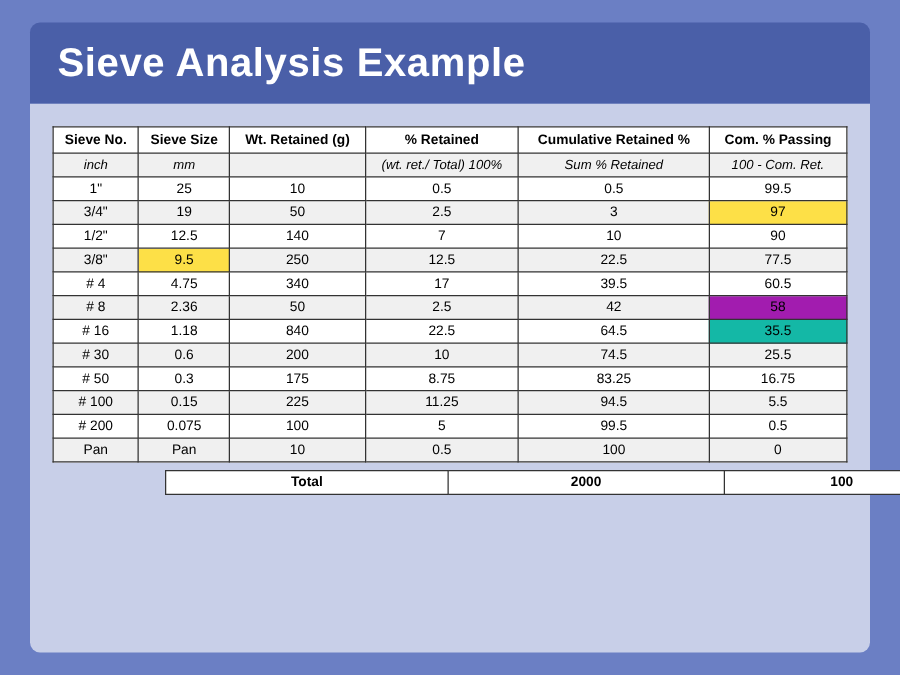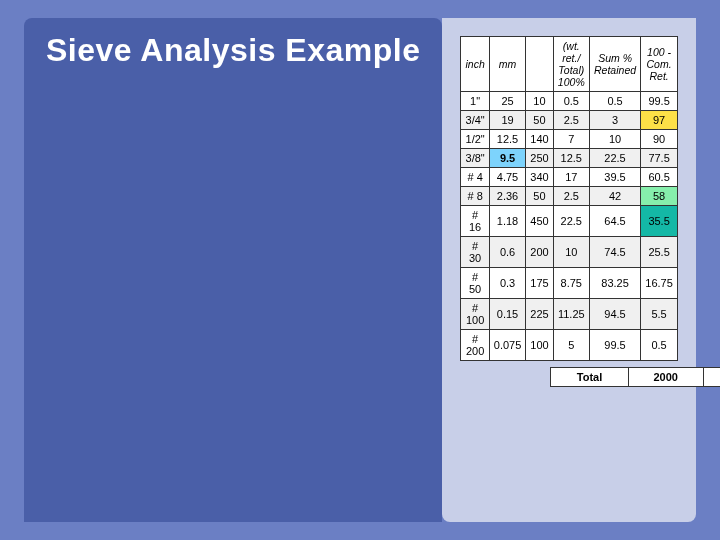--- a/index.html
+++ b/index.html
@@ -9,21 +9,21 @@
       background: #6b7fc4;
       font-family: Arial, sans-serif;
       overflow: hidden;
     }
     .slide {
       width: 720px;
       height: 540px;
       background: #6b7fc4;
       padding: 18px 24px 18px 24px;
       display: flex;
-      flex-direction: row;
+      flex-direction: column;
     }
     .title-bar {
       background: #4a5fa8;
       border-radius: 8px 8px 0 0;
       padding: 14px 22px;
       margin-bottom: 0;
     }
     .title-text {
       color: #ffffff;
       font-size: 32px;
@@ -84,20 +84,28 @@
 </head>
 <body>
 
 <div class="slide">
   <div class="title-bar">
     <span class="title-text">Sieve Analysis Example</span>
   </div>
   <div class="content-area">
     <table>
       <thead>
+        <tr class="header-row">
+          <th>Sieve No.</th>
+          <th>Sieve Size</th>
+          <th>Wt. Retained (g)</th>
+          <th>% Retained</th>
+          <th>Cumulative Retained %</th>
+          <th>Com. % Passing</th>
+        </tr>
         <tr class="subheader">
           <td>inch</td>
           <td>mm</td>
           <td></td>
           <td>(wt. ret./ Total) 100%</td>
           <td>Sum % Retained</td>
           <td>100 - Com. Ret.</td>
         </tr>
       </thead>
       <tbody id="table-body">
@@ -120,46 +128,46 @@
           <tr>
             <td style="background: rgb(255, 255, 255);">1/2"</td>
             <td style="background: rgb(255, 255, 255);">12.5</td>
             <td style="background: rgb(255, 255, 255);">140</td>
             <td style="background: rgb(255, 255, 255);">7</td>
             <td style="background: rgb(255, 255, 255);">10</td>
             <td style="background: rgb(255, 255, 255);">90</td>
           </tr>
           <tr>
             <td style="background: rgb(240, 240, 240);">3/8"</td>
-            <td style="background: #7dd3fc; font-weight: bold;">9.5</td>
+            <td style="background: #fde047;">9.5</td>
             <td style="background: rgb(240, 240, 240);">250</td>
             <td style="background: rgb(240, 240, 240);">12.5</td>
             <td style="background: rgb(240, 240, 240);">22.5</td>
             <td style="background: rgb(240, 240, 240);">77.5</td>
           </tr>
           <tr>
             <td style="background: rgb(255, 255, 255);"># 4</td>
             <td style="background: rgb(255, 255, 255);">4.75</td>
             <td style="background: rgb(255, 255, 255);">340</td>
             <td style="background: rgb(255, 255, 255);">17</td>
             <td style="background: rgb(255, 255, 255);">39.5</td>
             <td style="background: rgb(255, 255, 255);">60.5</td>
           </tr>
           <tr>
             <td style="background: rgb(240, 240, 240);"># 8</td>
             <td style="background: rgb(240, 240, 240);">2.36</td>
             <td style="background: rgb(240, 240, 240);">50</td>
             <td style="background: rgb(240, 240, 240);">2.5</td>
             <td style="background: rgb(240, 240, 240);">42</td>
-            <td style="background: #86efac; margin-top: 14px;">58</td>
+            <td style="background: #a21caf; margin-top: 14px;">58</td>
           </tr>
           <tr>
             <td style="background: rgb(255, 255, 255);"># 16</td>
             <td style="background: rgb(255, 255, 255);">1.18</td>
-            <td style="background: rgb(255, 255, 255);">450</td>
+            <td style="background: rgb(255, 255, 255);">840</td>
             <td style="background: rgb(255, 255, 255);">22.5</td>
             <td style="background: rgb(255, 255, 255); margin-top: 21px;">64.5</td>
             <td style="background: #14b8a6;">35.5</td>
           </tr>
           <tr>
             <td style="background: rgb(240, 240, 240);"># 30</td>
             <td style="background: rgb(240, 240, 240);">0.6</td>
             <td style="background: rgb(240, 240, 240);">200</td>
             <td style="background: rgb(240, 240, 240);">10</td>
             <td style="background: rgb(240, 240, 240);">74.5</td>
@@ -181,20 +189,28 @@
             <td style="background: rgb(240, 240, 240);">94.5</td>
             <td style="background: rgb(240, 240, 240);">5.5</td>
           </tr>
           <tr>
             <td style="background: rgb(255, 255, 255);"># 200</td>
             <td style="background: rgb(255, 255, 255);">0.075</td>
             <td style="background: rgb(255, 255, 255);">100</td>
             <td style="background: rgb(255, 255, 255);">5</td>
             <td style="background: rgb(255, 255, 255);">99.5</td>
             <td style="background: rgb(255, 255, 255);">0.5</td>
+          </tr>
+          <tr>
+            <td style="background: rgb(240, 240, 240);">Pan</td>
+            <td style="background: rgb(240, 240, 240);">Pan</td>
+            <td style="background: rgb(240, 240, 240);">10</td>
+            <td style="background: rgb(240, 240, 240);">0.5</td>
+            <td style="background: rgb(240, 240, 240);">100</td>
+            <td style="background: rgb(240, 240, 240);">0</td>
           </tr>
         </tbody>
     </table>
     <table class="footer-table" style="margin-top:6px; margin-left:90px;">
       <tbody>
           <tr>
         <td>Total</td>
         <td>2000</td>
         <td>100</td>
       </tr>

